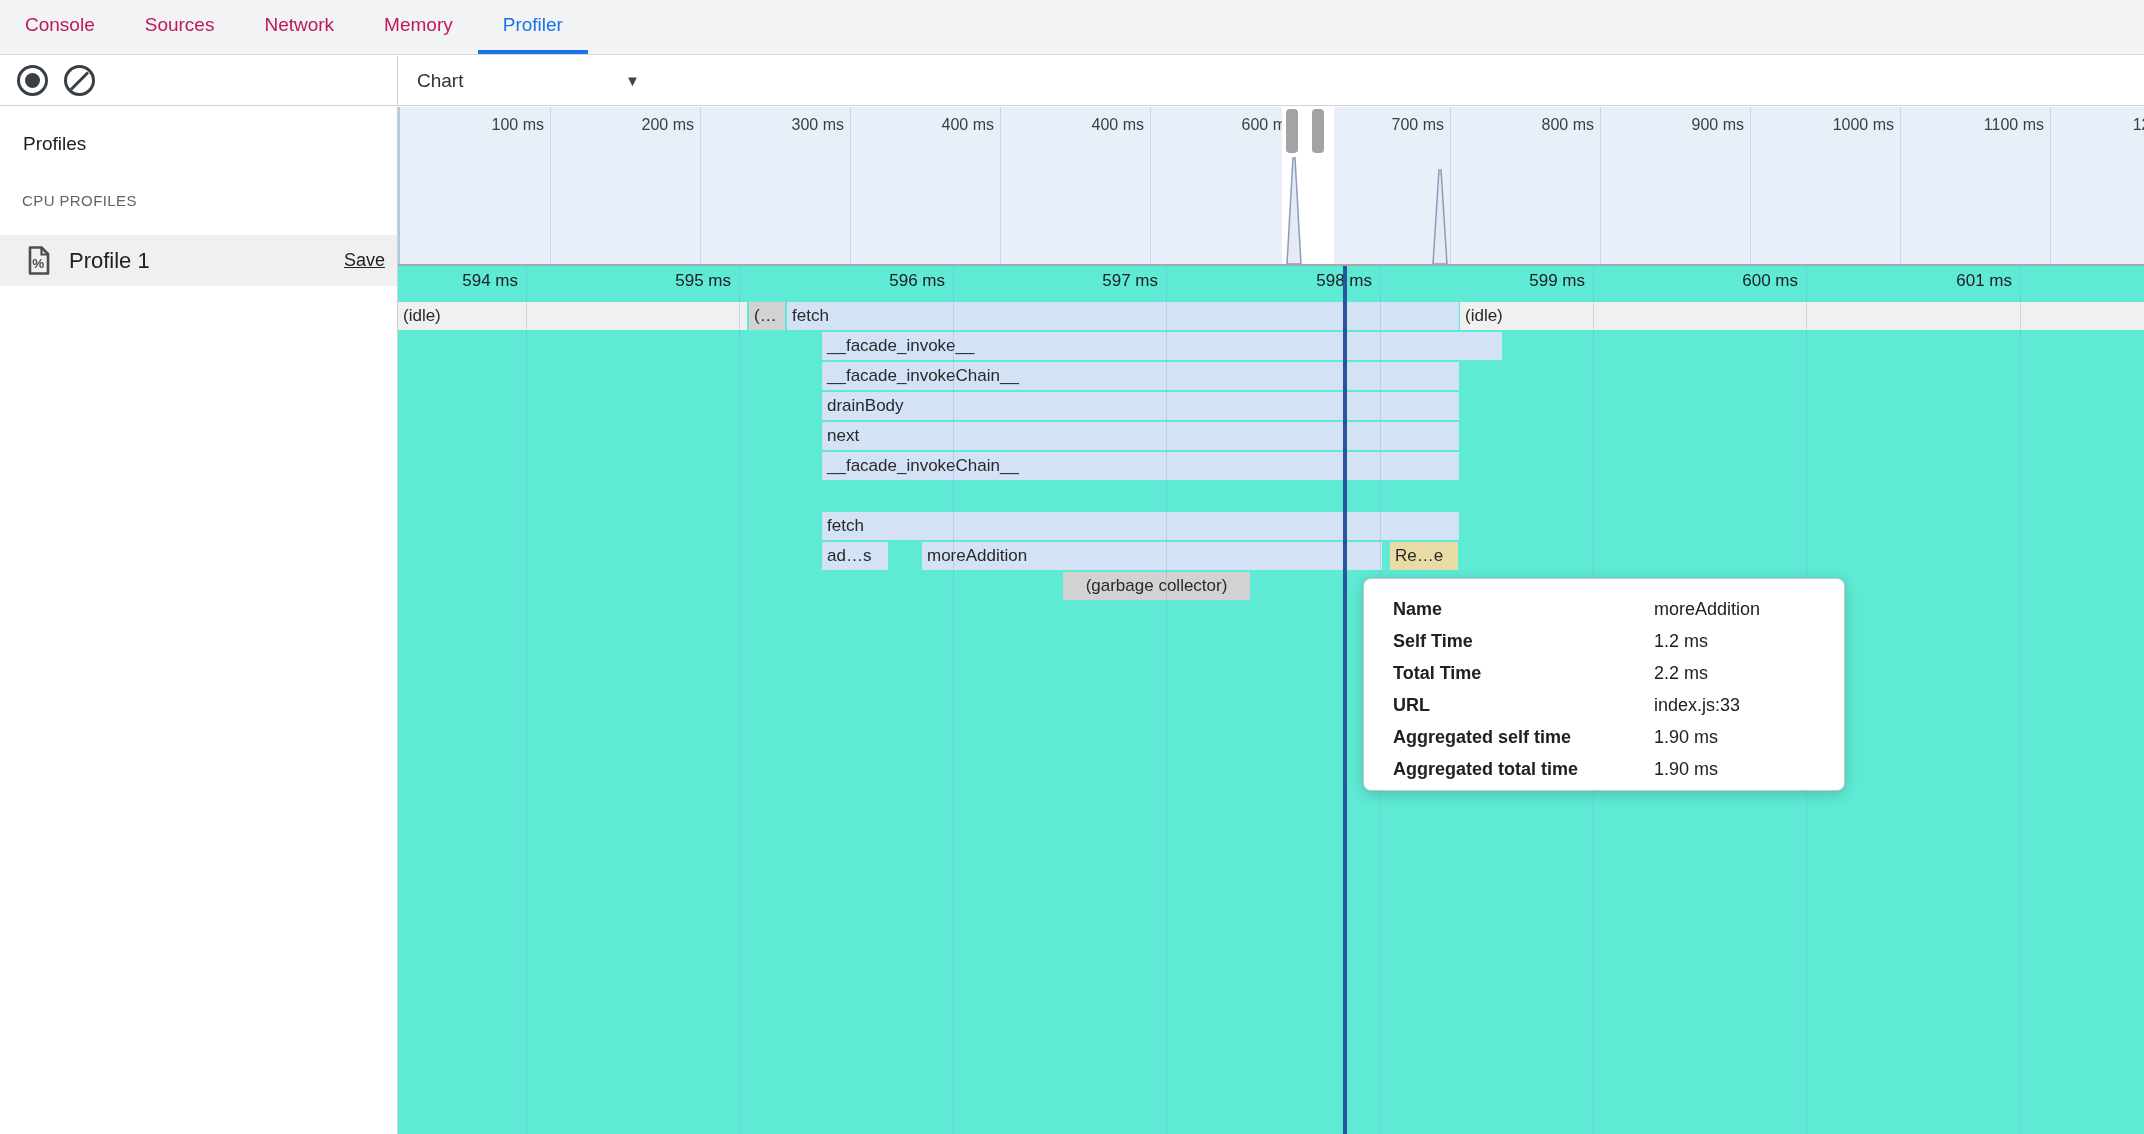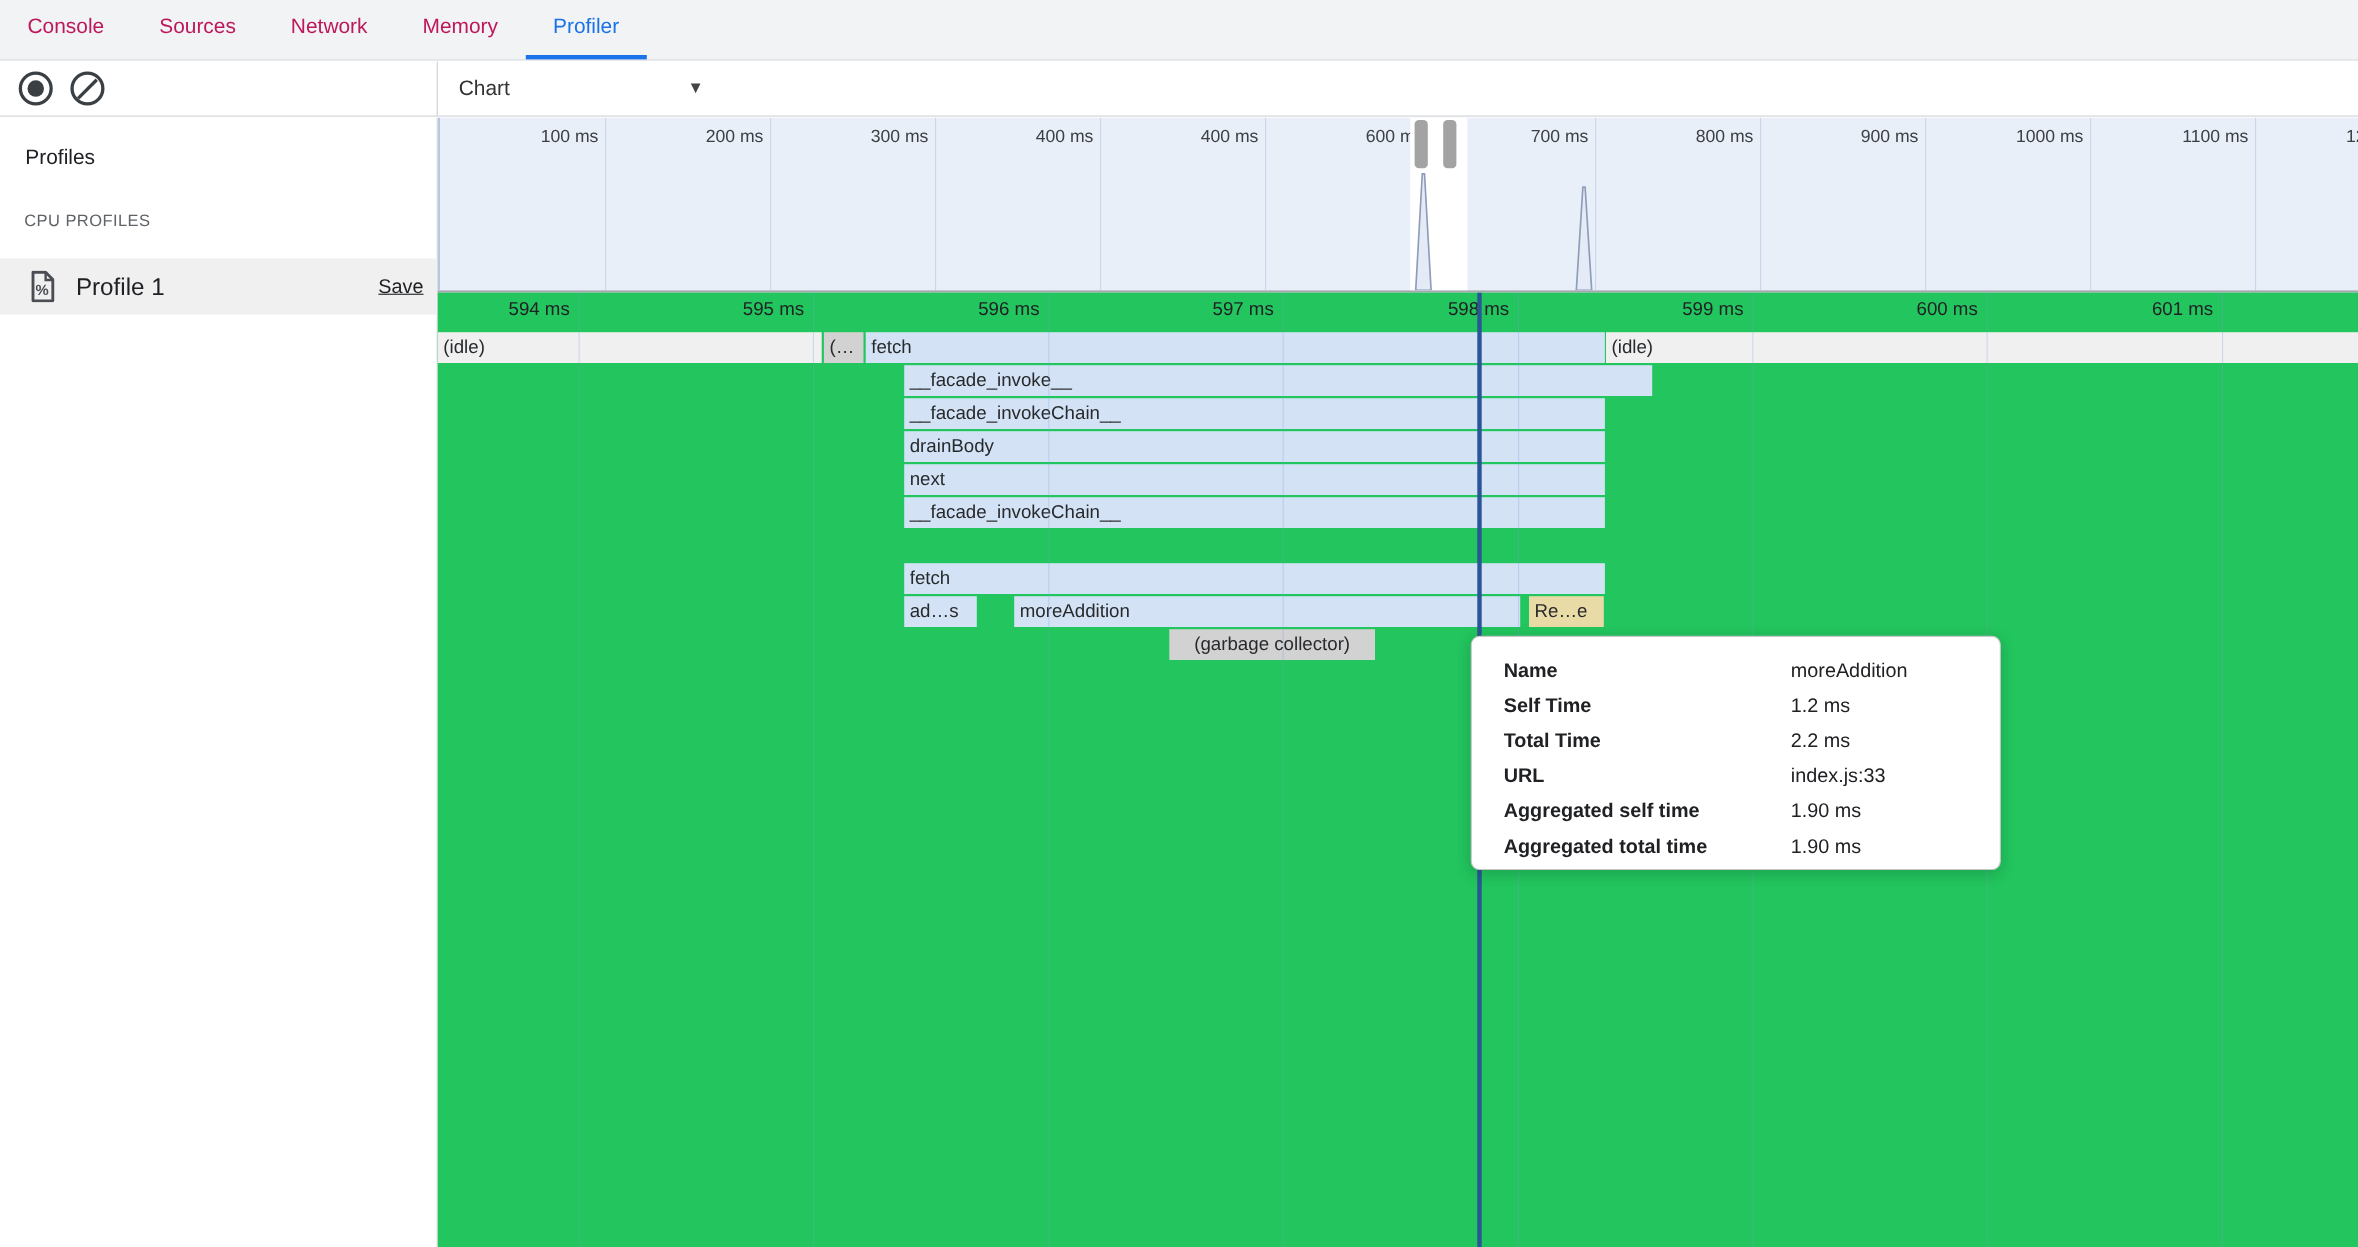--- a/index.html
+++ b/index.html
@@ -70,21 +70,21 @@
   .ov-label{
     position:absolute;top:9px;width:120px;text-align:right;
     font-size:16px;color:#3c4043;white-space:nowrap;
   }
   .ov-selection{position:absolute;top:0;bottom:0;background:#ffffff;}
   .ov-handle{position:absolute;top:2px;width:12px;height:44px;border-radius:4px;background:#a3a3a3;}
   .ov-spikes{position:absolute;left:0;top:0;}
   
   .flame{
     position:absolute;left:398px;top:266px;width:1746px;bottom:0;
-    background:#22c55e;overflow:hidden;
+    background:#5eead4;overflow:hidden;
   }
   .fl-label{
     position:absolute;top:5px;width:130px;text-align:right;
     font-size:17px;color:#202124;white-space:nowrap;z-index:1;
   }
   .gridline{position:absolute;top:0;bottom:0;width:1px;background:rgba(130,160,210,.30);z-index:3;}
   .bar{
     position:absolute;height:28px;line-height:28px;font-size:17px;color:#27292c;
     padding-left:5px;box-sizing:border-box;white-space:nowrap;overflow:hidden;
     z-index:2;cursor:default;
@@ -202,21 +202,21 @@
     <div class="bar js" style="left: 424px; width: 637px; top: 96px;">__facade_invokeChain__</div>
     <div class="bar js" style="left: 424px; width: 637px; top: 156px;">next</div>
     <div class="bar js" style="left: 424px; width: 637px; top: 126px;">drainBody</div>
     <div class="bar js" style="left: 424px; width: 637px; top: 186px;">__facade_invokeChain__</div>
     <div class="bar js" style="left: 424px; width: 637px; top: 246px;">fetch</div>
     <div class="bar js" style="left: 424px; width: 66px; top: 276px;">ad…s</div>
     <div class="bar js" style="left: 524px; width: 460px; top: 276px;">moreAddition</div>
     <div class="bar hot" style="left: 992px; width: 68px; top: 276px;">Re…e</div>
     <div class="bar system center" style="left: 665px; width: 187px; top: 306px;">(garbage collector)</div>
     <div class="playhead" style="left: 945px;"></div>
-    <div class="tooltip" style="left: 939px; top: 312px;">
+    <div class="tooltip" style="left: 965px; top: 312px;">
       <div class="tt-row">
         <div class="tt-label">Name</div>
         <div class="tt-value">moreAddition</div>
       </div>
       <div class="tt-row">
         <div class="tt-label">Self Time</div>
         <div class="tt-value">1.2 ms</div>
       </div>
       <div class="tt-row">
         <div class="tt-label">Total Time</div>

